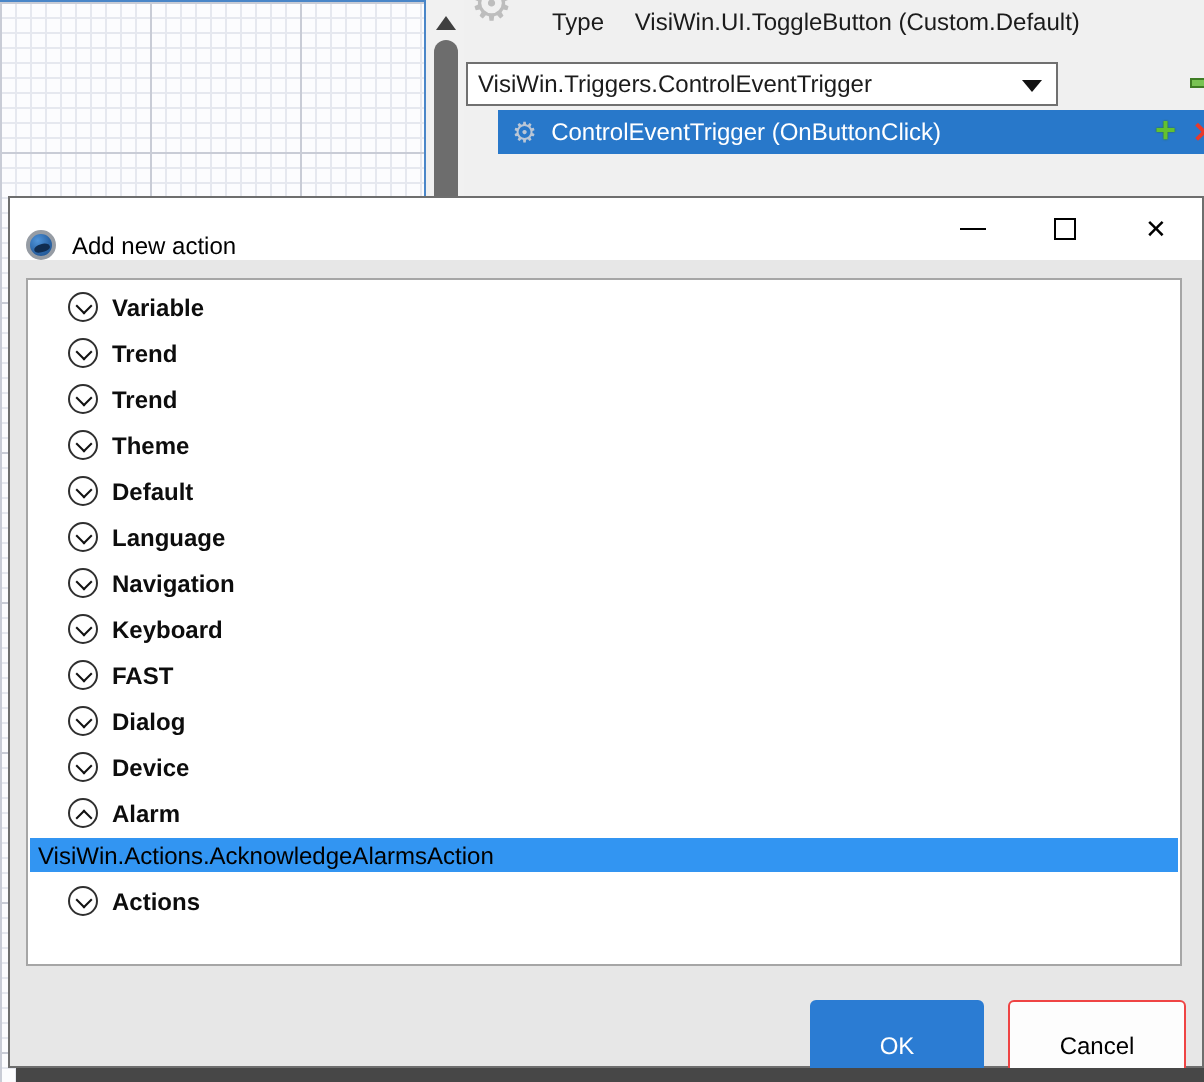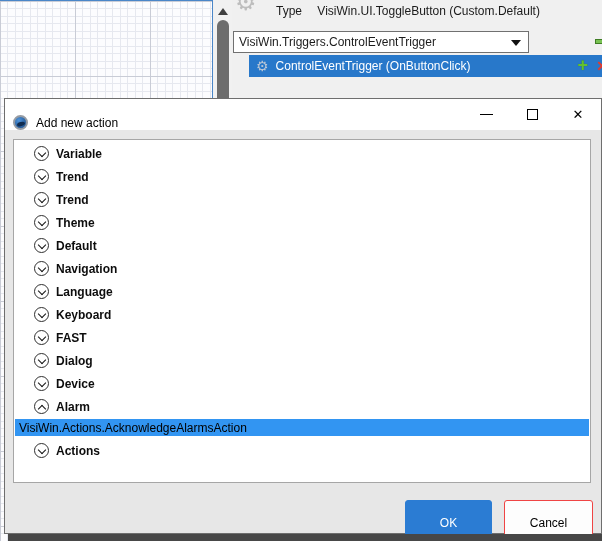--- a/index.html
+++ b/index.html
@@ -180,25 +180,25 @@
       <div class="cat-row">
         <span class="chev-circle"></span>
         <span class="cat-label">Theme</span>
       </div>
       <div class="cat-row">
         <span class="chev-circle"></span>
         <span class="cat-label">Default</span>
       </div>
       <div class="cat-row">
         <span class="chev-circle"></span>
+        <span class="cat-label">Language</span>
+      </div>
+      <div class="cat-row">
+        <span class="chev-circle"></span>
         <span class="cat-label">Navigation</span>
-      </div>
-      <div class="cat-row">
-        <span class="chev-circle"></span>
-        <span class="cat-label">Language</span>
       </div>
       <div class="cat-row">
         <span class="chev-circle"></span>
         <span class="cat-label">Keyboard</span>
       </div>
       <div class="cat-row">
         <span class="chev-circle"></span>
         <span class="cat-label">FAST</span>
       </div>
       <div class="cat-row">

